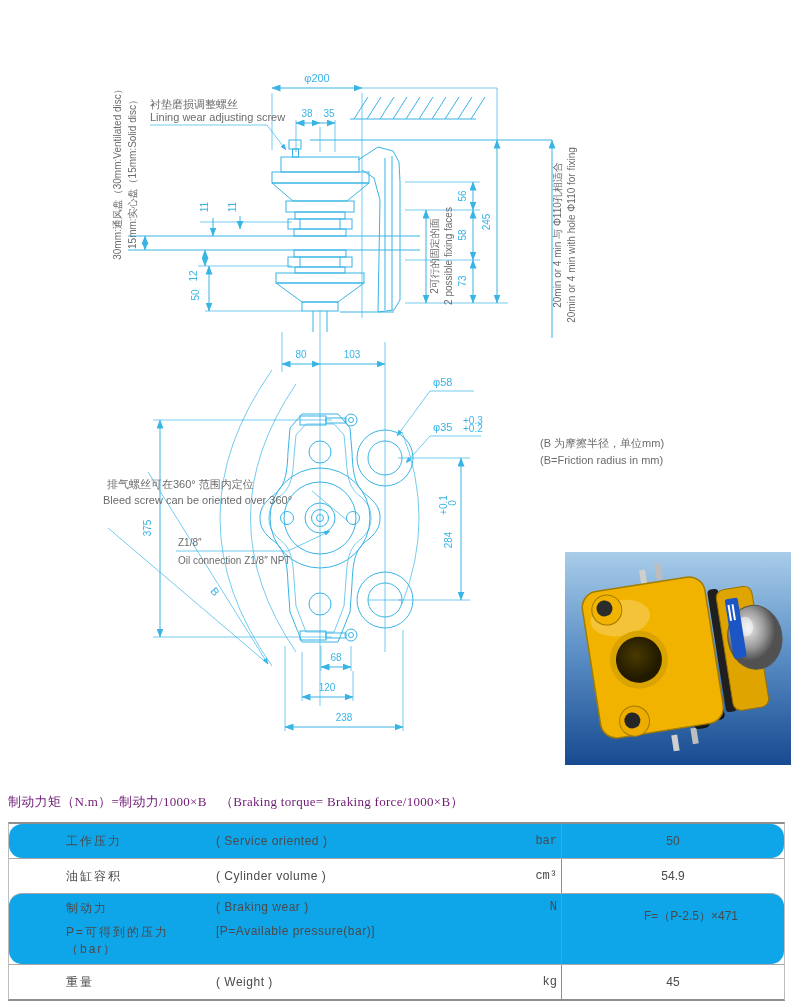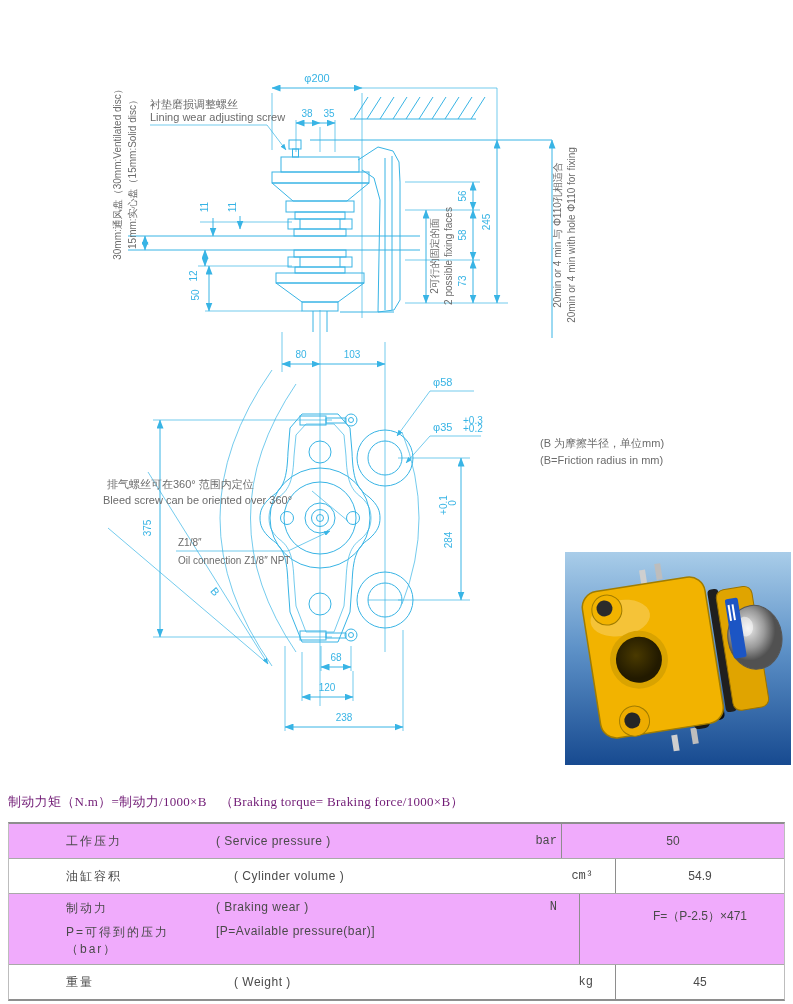--- a/index.html
+++ b/index.html
@@ -23,22 +23,22 @@
   .formula{
     position:absolute;left:8px;top:793px;width:780px;
     font-family:"Liberation Serif",serif;font-size:13px;color:#701a75;letter-spacing:.3px;
   }
   .spec-table{
     position:absolute;left:8px;top:822px;width:775px;color:#4a4a4a;font-size:12px;
     border-top:2px solid #8e8e8e;border-bottom:2px solid #8e8e8e;
     border-left:1px solid #bdbdbd;border-right:1px solid #bdbdbd;
   }
   .t-row{display:grid;grid-template-columns:207px 310px 35px 1fr;min-height:34px;align-items:center;}
-  .t-row + .t-row{border-top:1px solid #a9a9a9;gap:18px;}
-  .t-row.blue{background:#f0abfc;}
+  .t-row + .t-row{border-top:1px solid #a9a9a9;}
+  .t-row.blue{background:#0ea5e9;border-radius:13px;}
   .cell-cn{padding-left:57px;letter-spacing:2px;}
   .cell-en{letter-spacing:.5px;}
   .cell-unit{text-align:right;padding-right:4px;font-family:Liberation Mono, monospace;}
   .cell-value{border-left:1px solid #8e8e8e;align-self:stretch;display:flex;align-items:center;justify-content:center;}
   .row3{display:flex;min-height:70px;align-items:stretch;}
   .r3-left{width:552px;display:flex;flex-direction:column;justify-content:space-evenly;padding:0 0;}
   .r3-line{display:grid;grid-template-columns:207px 310px 35px;}
   .r3-value{flex:1;border-left:1px solid #8e8e8e;display:flex;justify-content:center;align-items:flex-start;padding-top:14px;padding-left:36px;}
 </style>
 </head>
@@ -339,21 +339,21 @@
     </g>
   </svg>
 </div>
 
 <div class="formula">制动力矩（N.m）=制动力/1000×B　（Braking torque= Braking force/1000×B）</div>
 
 <div class="spec-table">
 
   <div class="t-row blue">
     <div class="cell-cn">工作压力</div>
-    <div class="cell-en">( Service pressure )</div>
+    <div class="cell-en">( Service oriented )</div>
     <div class="cell-unit">bar</div>
     <div class="cell-value">50</div>
   </div>
 
   <div class="t-row">
     <div class="cell-cn">油缸容积</div>
     <div class="cell-en">( Cylinder volume )</div>
     <div class="cell-unit">cm³</div>
     <div class="cell-value">54.9</div>
   </div>

